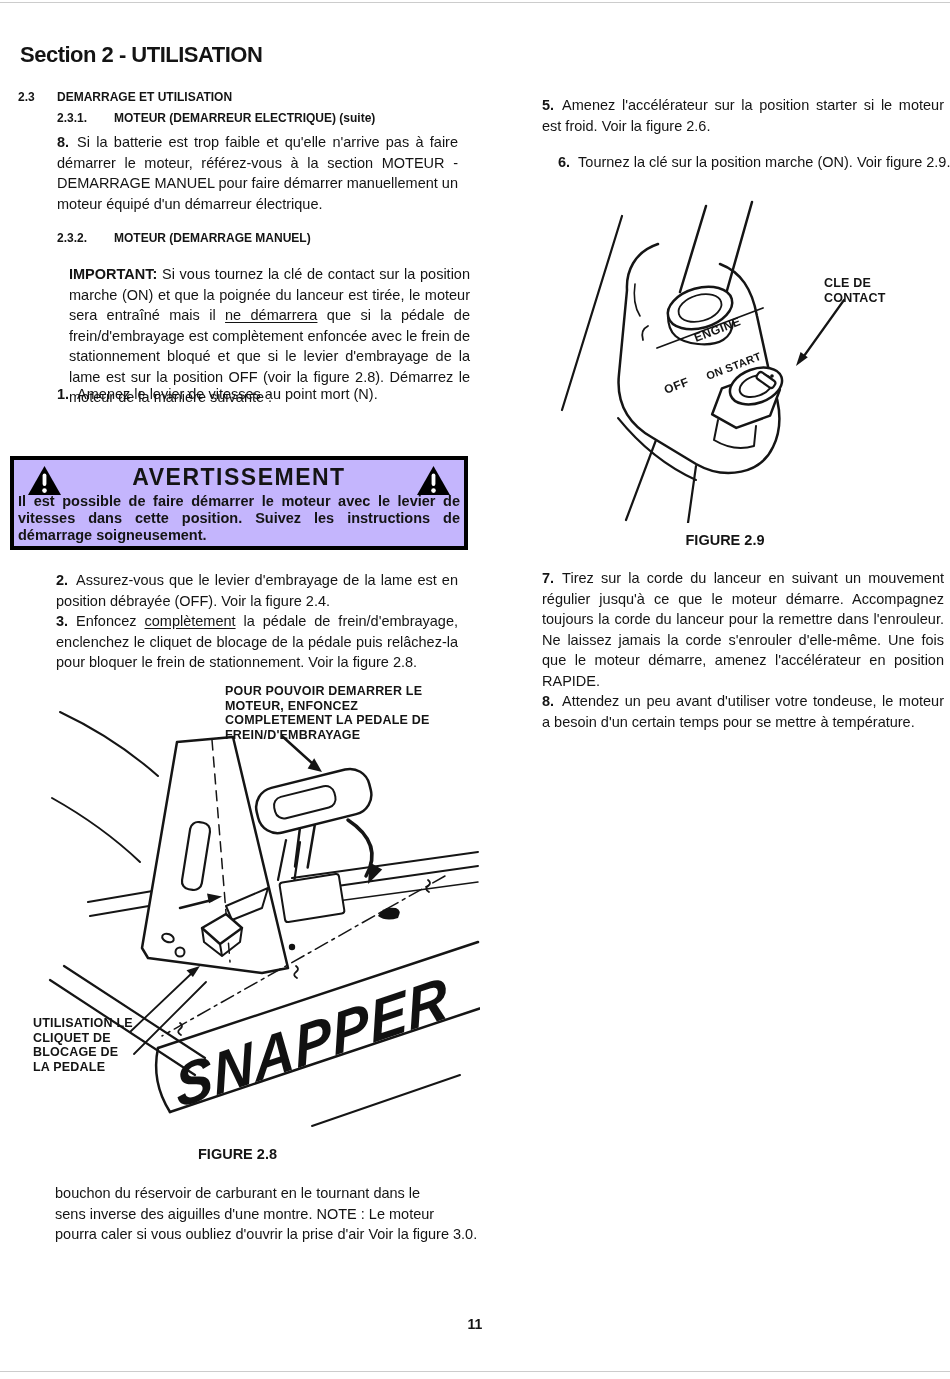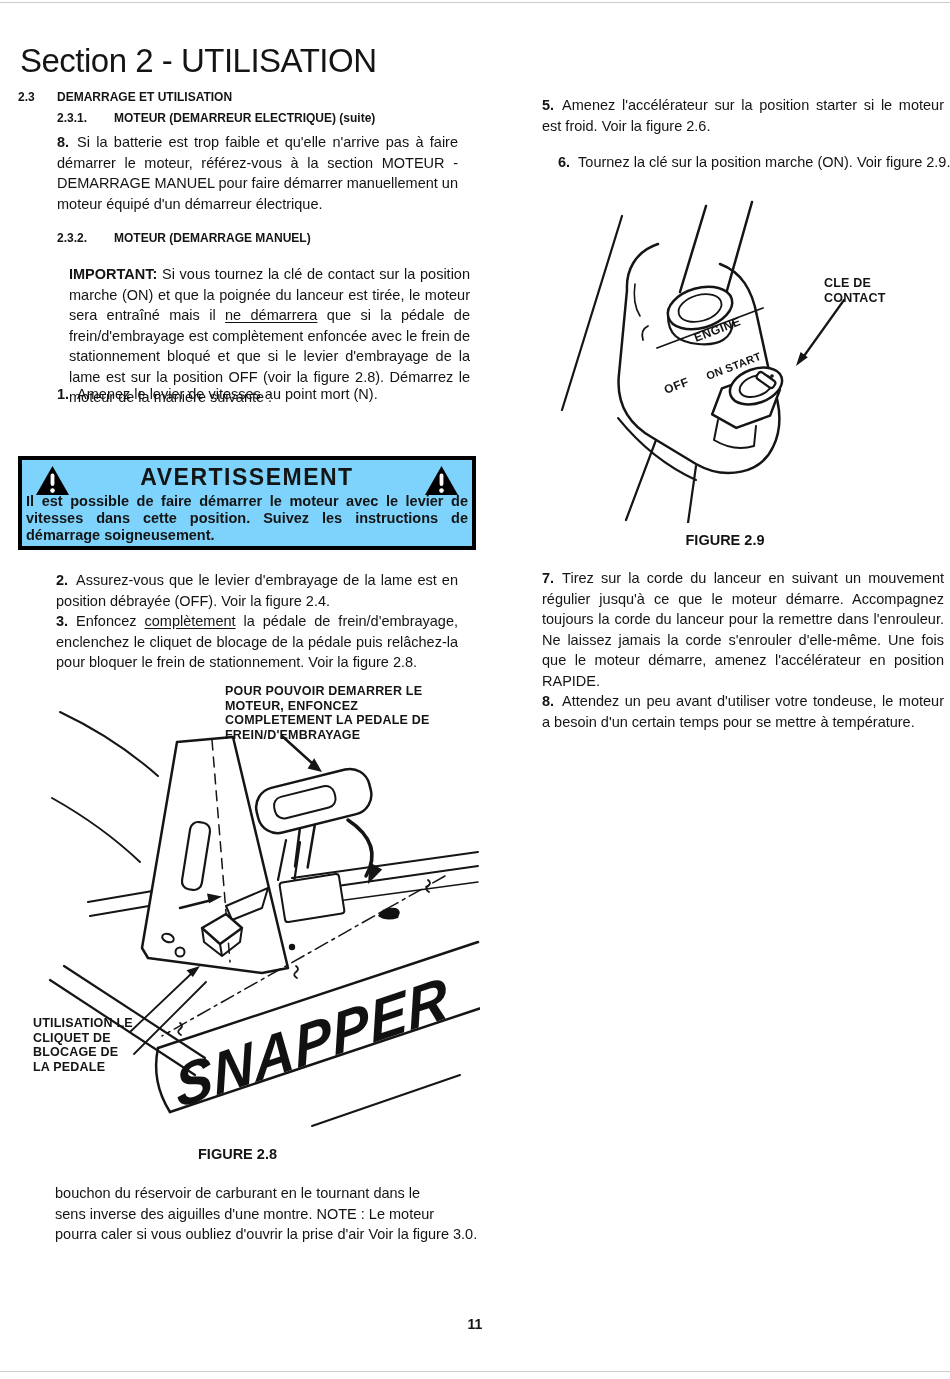--- a/index.html
+++ b/index.html
@@ -7,25 +7,25 @@
     width:950px;height:1379px;position:relative;background:#ffffff;
     font-family:"Liberation Sans", sans-serif;color:#141414;
     -webkit-font-smoothing:antialiased;
   }
   .abs{position:absolute;}
   .just{text-align:justify;}
   .bold{font-weight:bold;}
   .body-text{font-size:14.5px;line-height:20.5px;}
   .num{font-weight:bold;padding-right:8px;}
   .u{text-decoration:underline;text-underline-offset:2px;}
-  .page-title{font-size:33px;font-weight:normal;letter-spacing:-0.5px;}
+  .page-title{font-size:22px;font-weight:bold;letter-spacing:-0.5px;}
   .h-row{font-size:12px;font-weight:bold;white-space:nowrap;}
   .h-num1{display:inline-block;width:39px;}
   .h-num2{display:inline-block;width:57px;}
-  .warnbox{border:4px solid #000;box-sizing:border-box;background:#7dd3fc;margin-left:8px;}
+  .warnbox{border:4px solid #000;box-sizing:border-box;background:#c4b5fd;}
   .warn-title{font-size:23px;font-weight:bold;letter-spacing:1.5px;text-align:center;}
   .warn-body{font-size:14.5px;font-weight:bold;line-height:17px;text-align:justify;}
   .fig-caption{font-size:14.5px;font-weight:bold;text-align:center;}
   .fig-label{font-size:12.5px;font-weight:bold;line-height:14.5px;letter-spacing:0.2px;}
   .page-num{font-size:14px;font-weight:bold;text-align:center;}
   .hairline{background:#cccccc;height:1px;left:0;right:0;}
   svg{display:block;}
   svg text{font-family:"Liberation Sans", sans-serif;}
 </style>
 </head>

